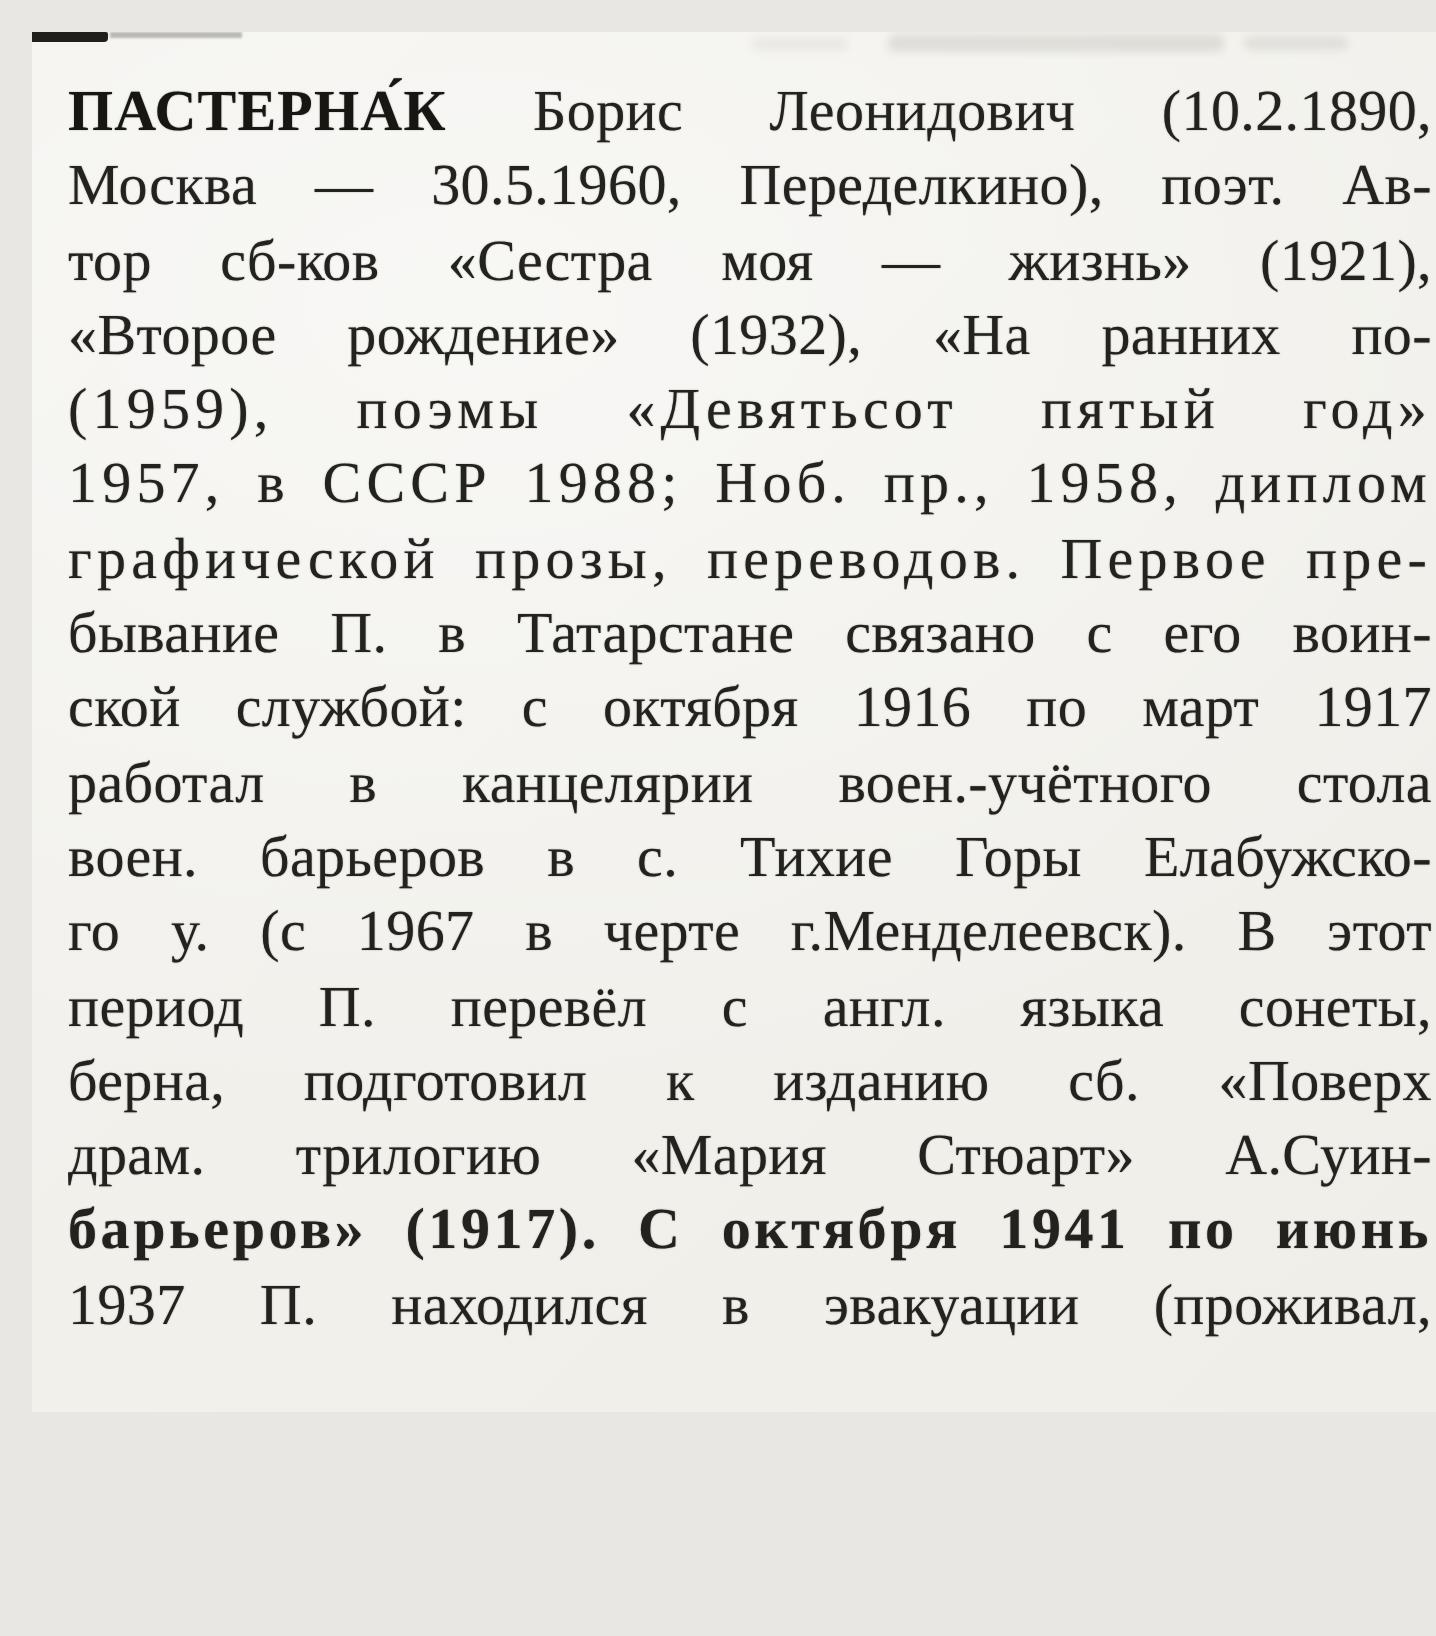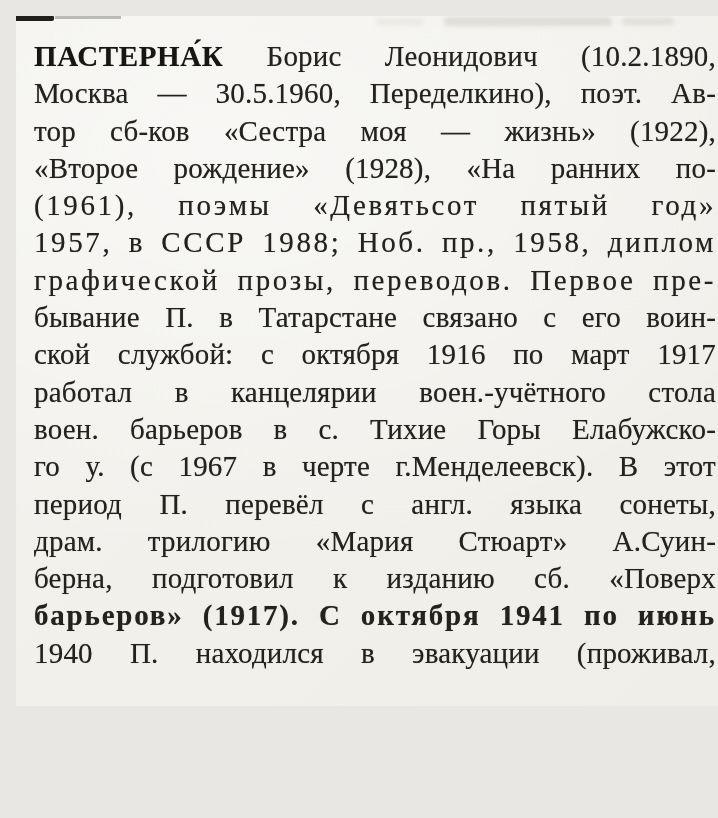--- a/index.html
+++ b/index.html
@@ -122,49 +122,49 @@
 
   <div class="article">
 
     <div class="line">
       <span class="headword">ПАСТЕРНА́К</span><span> Борис Леонидович (10.2.1890,</span>
     </div>
 
     <div class="lines-container">
   <div class="line">Москва — 30.5.1960, Переделкино), поэт. Ав-</div>
 
-  <div class="line">тор сб-ков «Сестра моя — жизнь» (1922),</div>
+  <div class="line">тор сб-ков «Сестра моя — жизнь» (1921),</div>
 
-  <div class="line">«Второе рождение» (1928), «На ранних по-</div>
+  <div class="line">«Второе рождение» (1932), «На ранних по-</div>
 
 
-  <div class="line">(1961), поэмы «Девятьсот пятый год»</div>
+  <div class="line">(1959), поэмы «Девятьсот пятый год»</div>
 
 
   <div class="line">1957, в СССР 1988; Ноб. пр., 1958, диплом</div>
 
 
   <div class="line">графической прозы, переводов. Первое пре-</div>
 
   <div class="line">бывание П. в Татарстане связано с его воин-</div>
 
   <div class="line">ской службой: с октября 1916 по март 1917</div>
 
   <div class="line">работал в канцелярии воен.-учётного стола</div>
 
   <div class="line">воен. барьеров в с. Тихие Горы Елабужско-</div>
 
   <div class="line">го у. (с 1967 в черте г.Менделеевск). В этот</div>
 
   <div class="line">период П. перевёл с англ. языка сонеты,</div>
 
+  <div class="line">берна, подготовил к изданию сб. «Поверх</div>
+
   <div class="line">драм. трилогию «Мария Стюарт» А.Суин-</div>
-
-  <div class="line">берна, подготовил к изданию сб. «Поверх</div>
 
   <div class="line">барьеров» (1917). С октября 1941 по июнь</div>
 
-  <div class="line">1940 П. находился в эвакуации (проживал,</div>
+  <div class="line">1937 П. находился в эвакуации (проживал,</div>
 
 </div>
 
   </div>
 </div>
 
 </body></html>

